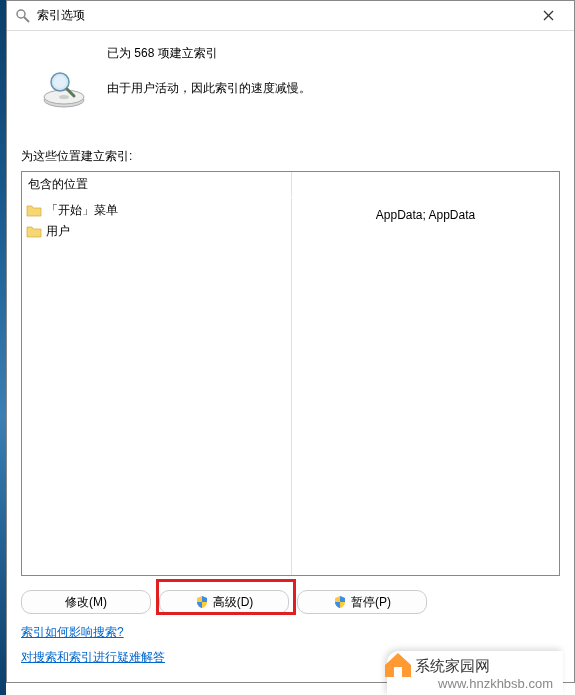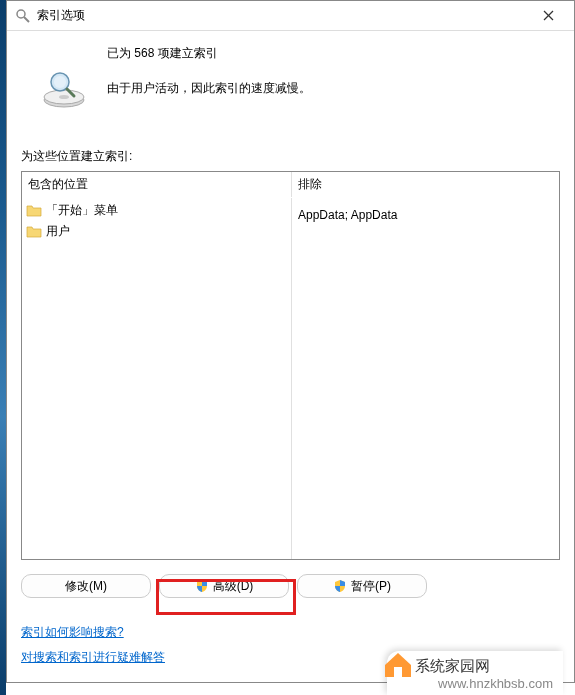--- a/index.html
+++ b/index.html
@@ -86,21 +86,21 @@
     }
     .table-body .col-include { padding: 2px 0; }
     .table-body .col-exclude { padding: 4px 6px; }
     .folder-row {
       display: flex;
       align-items: center;
       padding: 2px 4px;
       gap: 4px;
     }
     .folder-icon { width: 16px; height: 14px; }
-    .exclude-item { padding: 2px 0; }
+    .exclude-item { padding: 2px 0; text-align: center; }
     .button-row {
       display: flex;
       gap: 8px;
       margin-top: 14px;
       margin-bottom: 10px;
     }
     .btn {
       flex: 0 0 130px;
       height: 24px;
       border: 1px solid #ccc;
@@ -113,21 +113,21 @@
       cursor: pointer;
       font-size: 12px;
       font-family: inherit;
     }
     .highlight-box {
       position: absolute;
       border: 3px solid #e02020;
       pointer-events: none;
     }
     .shield-icon { width: 14px; height: 14px; }
-    .links { margin-top: 16px; }
+    .links { margin-top: 0; }
     .links a {
       color: #0066cc;
       text-decoration: underline;
       display: inline-block;
       margin-bottom: 8px;
       font-size: 12px;
       cursor: pointer;
     }
     .bottom-cut {
       position: absolute;
@@ -197,21 +197,20 @@
         <div class="status-line1">已为 568 项建立索引</div>
         <div>由于用户活动，因此索引的速度减慢。</div>
       </div>
     </div>
 
     <div class="section-label">为这些位置建立索引:</div>
 
     <div class="table-box">
       <div class="table-header">
         <div class="col col-include">包含的位置</div>
-        <div class="col col-exclude">排除</div>
       </div>
       <div class="table-body">
         <div class="col-include">
           <div class="folder-row">
             <svg class="folder-icon" viewBox="0 0 16 14">
               <path d="M1 3 L1 12 L15 12 L15 4 L7 4 L6 2 L1 2 Z" fill="#f7d774" stroke="#d4a93a" stroke-width="0.7"></path>
             </svg>
             <span>「开始」菜单</span>
           </div>
           <div class="folder-row">

